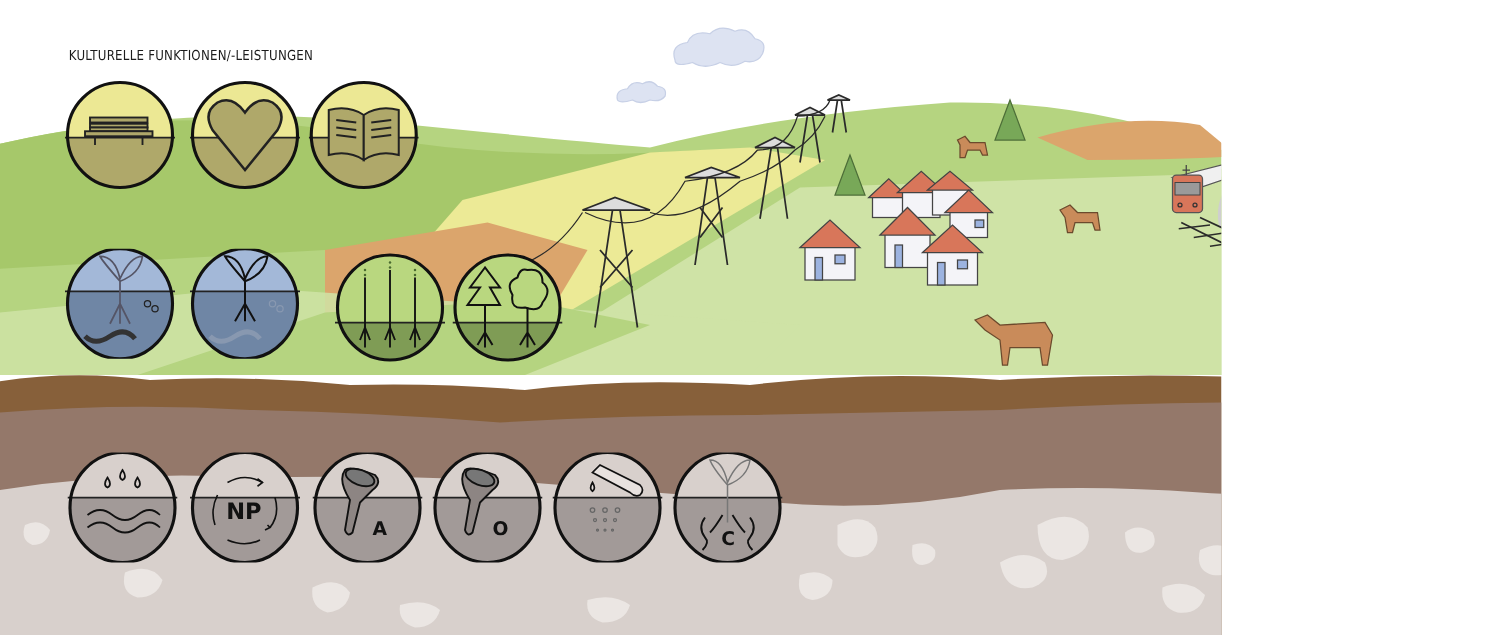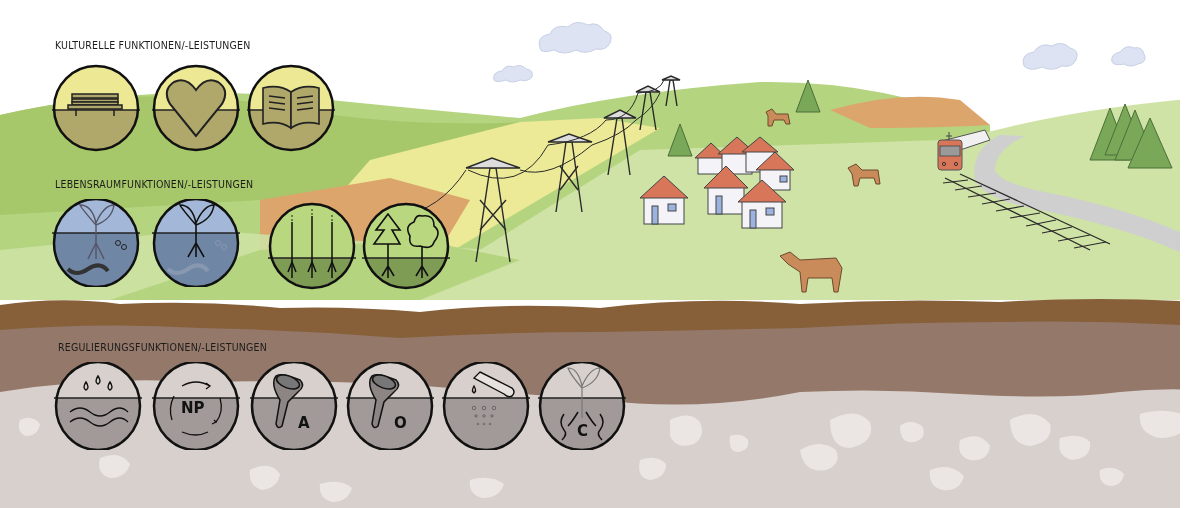--- a/index.html
+++ b/index.html
@@ -1,17 +1,17 @@
 <!DOCTYPE html>
 <html><head>
 <meta charset="utf-8">
 <style>
   html,body{margin:0;padding:0;}
   body{width:1200px;height:508px;overflow:hidden;background:#fff;font-family:"DejaVu Sans",sans-serif;}
-  #scene{position:relative;width:1180px;height:508px;overflow:hidden;}
+  #scene{position:relative;width:977px;height:508px;overflow:hidden;}
   #bg{position:absolute;left:0;top:0;}
   .section-label{position:absolute;font-family:"DejaVu Sans Condensed","DejaVu Sans",sans-serif;font-size:10.5px;letter-spacing:0.2px;color:#1c1c1c;white-space:nowrap;text-transform:uppercase;transform:scaleY(1.05);}
   .icon{position:absolute;width:88px;height:88px;cursor:pointer;}
   .icon svg{width:88px;height:88px;display:block;}
   .icon-letter{position:absolute;font-family:"DejaVu Sans",sans-serif;font-weight:bold;color:#111;}
 </style>
 </head>
 <body>
 
 <div id="scene">
@@ -162,22 +162,20 @@
       <path d="M640 460 q16-6 26 4 q0 14-16 16 q-14-2-10-20z"></path>
       <path d="M100 458 q20-8 30 6 q-4 14-20 14 q-14-4-10-20z"></path>
       <path d="M250 470 q20-10 30 4 q-2 14-18 16 q-14-4-12-20z"></path>
       <path d="M20 420 q12-6 20 4 q-2 12-14 12 q-10-4-6-16z"></path>
       <path d="M320 484 q20-6 32 4 q-4 14-20 14 q-14-4-12-18z"></path>
       <path d="M470 480 q20-6 34 4 q-4 14-22 14 q-14-4-12-18z"></path>
     </g>
   </svg>
 
   <div class="section-label" style="left:55px;top:39px;">Kulturelle Funktionen/-Leistungen</div>
-  <div class="section-label" style="left:55px;top:178px;">Lebensraumfunktionen/-Leistungen</div>
-  <div class="section-label" style="left:58px;top:341px;">Regulierungsfunktionen/-Leistungen</div>
 
   <div class="icon" style="left:52px;top:64px;">
     <svg viewBox="0 0 88 88">
         <defs>
           <clipPath id="c1">
             <ellipse cx="44" cy="44" rx="42" ry="42"></ellipse>
           </clipPath>
         </defs>
       <g clip-path="url(#c1)">
           <rect x="0" y="0" width="88" height="46" fill="#ece894"></rect>
@@ -361,21 +359,21 @@
       <g stroke="#111" stroke-width="1.3" fill="none">
           <path d="M30 24 Q44 16 58 24"></path>
           <path d="M68 36 Q72 50 64 60"></path>
           <path d="M56 70 Q44 76 30 70"></path>
           <path d="M20 58 Q16 46 22 34"></path>
       <path d="M54 21 L58 24 L54 27"></path>
           <path d="M62 58 L64 60 L60 62"></path>
         </g>
       <ellipse cx="44" cy="44" rx="42" ry="44" fill="none" stroke="#111" stroke-width="2.5"></ellipse>
     </svg>
-    <span class="icon-letter" style="left:29px;top:37px;font-size:15px;">NP</span>
+    <span class="icon-letter" style="left:29px;top:37px;font-size:18px;">NP</span>
   </div>
   <div class="icon" style="left:250px;top:362px;">
     <svg viewBox="0 0 88 88">
         <defs>
           <clipPath id="r3">
             <ellipse cx="44" cy="44" rx="42" ry="44"></ellipse>
           </clipPath>
         </defs>
       <g clip-path="url(#r3)">
           <rect width="88" height="36" fill="#d8d0cc"></rect>

